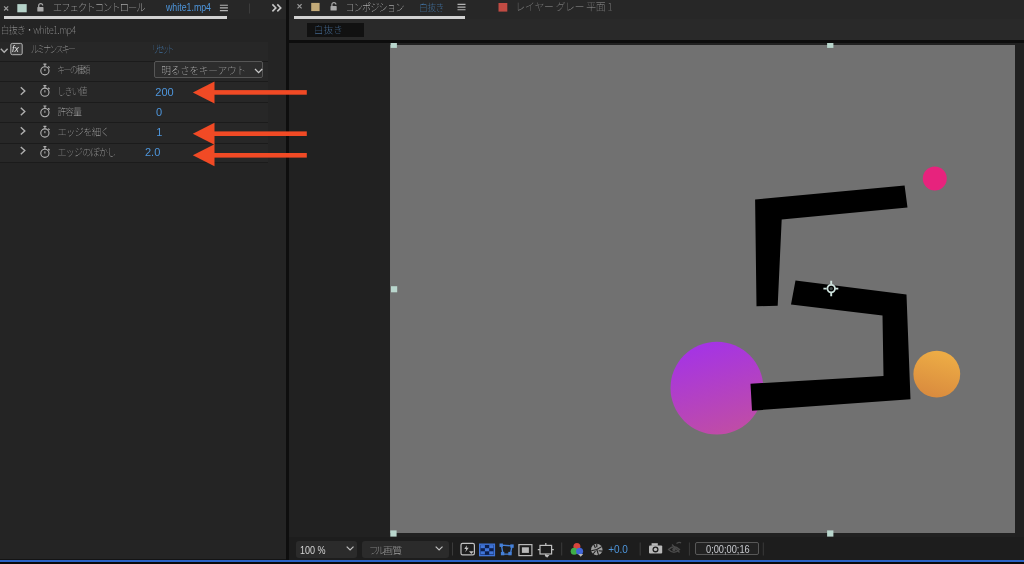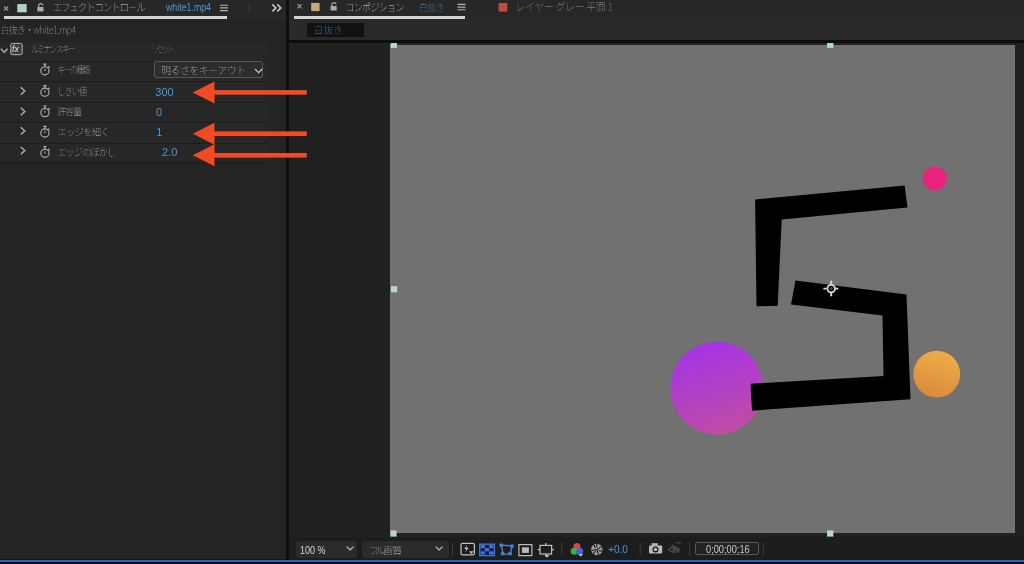--- a/index.html
+++ b/index.html
@@ -194,19 +194,19 @@
         <circle cx="6.5" cy="6.2" r="3" fill="#1d1d1d"></circle>
         <circle cx="6.5" cy="6.2" r="1.7" fill="#b9b9b9"></circle>
       </g>
 <g stroke="#4a4a4a" fill="none" stroke-width="1.3">
         <path d="M668.5 549.5q5.5-5.5 11 0q-5.5 5.5-11 0z"></path>
         <circle cx="674" cy="549.5" r="1.7" fill="#4a4a4a" stroke="none"></circle>
         <path d="M672 544.5l7.5 8M676.5 543.5q3-2 4.5-0.5"></path>
       </g>
 </svg>
 <div class="abs" style="left:165.5px;top:1.0px;font-size:11px;color:#4e96dc;white-space:nowrap;line-height:normal;transform:scale(0.8,1);transform-origin:0 0">white1.mp4</div>
-<div class="abs" style="left:155.3px;top:85.7px;font-size:11px;color:#4e96dc;white-space:nowrap;line-height:normal">300</div>
+<div class="abs" style="left:155.3px;top:85.7px;font-size:11px;color:#4e96dc;white-space:nowrap;line-height:normal">200</div>
 <div class="abs" style="left:156.0px;top:106.1px;font-size:11px;color:#4e96dc;white-space:nowrap;line-height:normal">0</div>
 <div class="abs" style="left:156.3px;top:125.8px;font-size:11px;color:#4e96dc;white-space:nowrap;line-height:normal">1</div>
-<div class="abs" style="left:162px;top:145.7px;font-size:11px;color:#4e96dc;white-space:nowrap;line-height:normal">2.0</div>
+<div class="abs" style="left:145px;top:145.7px;font-size:11px;color:#4e96dc;white-space:nowrap;line-height:normal">2.0</div>
 <div class="abs" style="left:300.3px;top:543.8px;font-size:10.5px;color:#d6d6d6;white-space:nowrap;line-height:normal;transform:scale(0.86,1);transform-origin:0 0">100 %</div>
 <div class="abs" style="left:608.2px;top:543.8px;font-size:10px;color:#4e96dc;white-space:nowrap;line-height:normal">+0.0</div>
 <div class="abs" style="left:705.6px;top:542.6px;font-size:10.5px;color:#c9cbd0;white-space:nowrap;line-height:normal;transform:scale(0.88,1);transform-origin:0 0">0;00;00;16</div>
 </div>
 </body></html>

